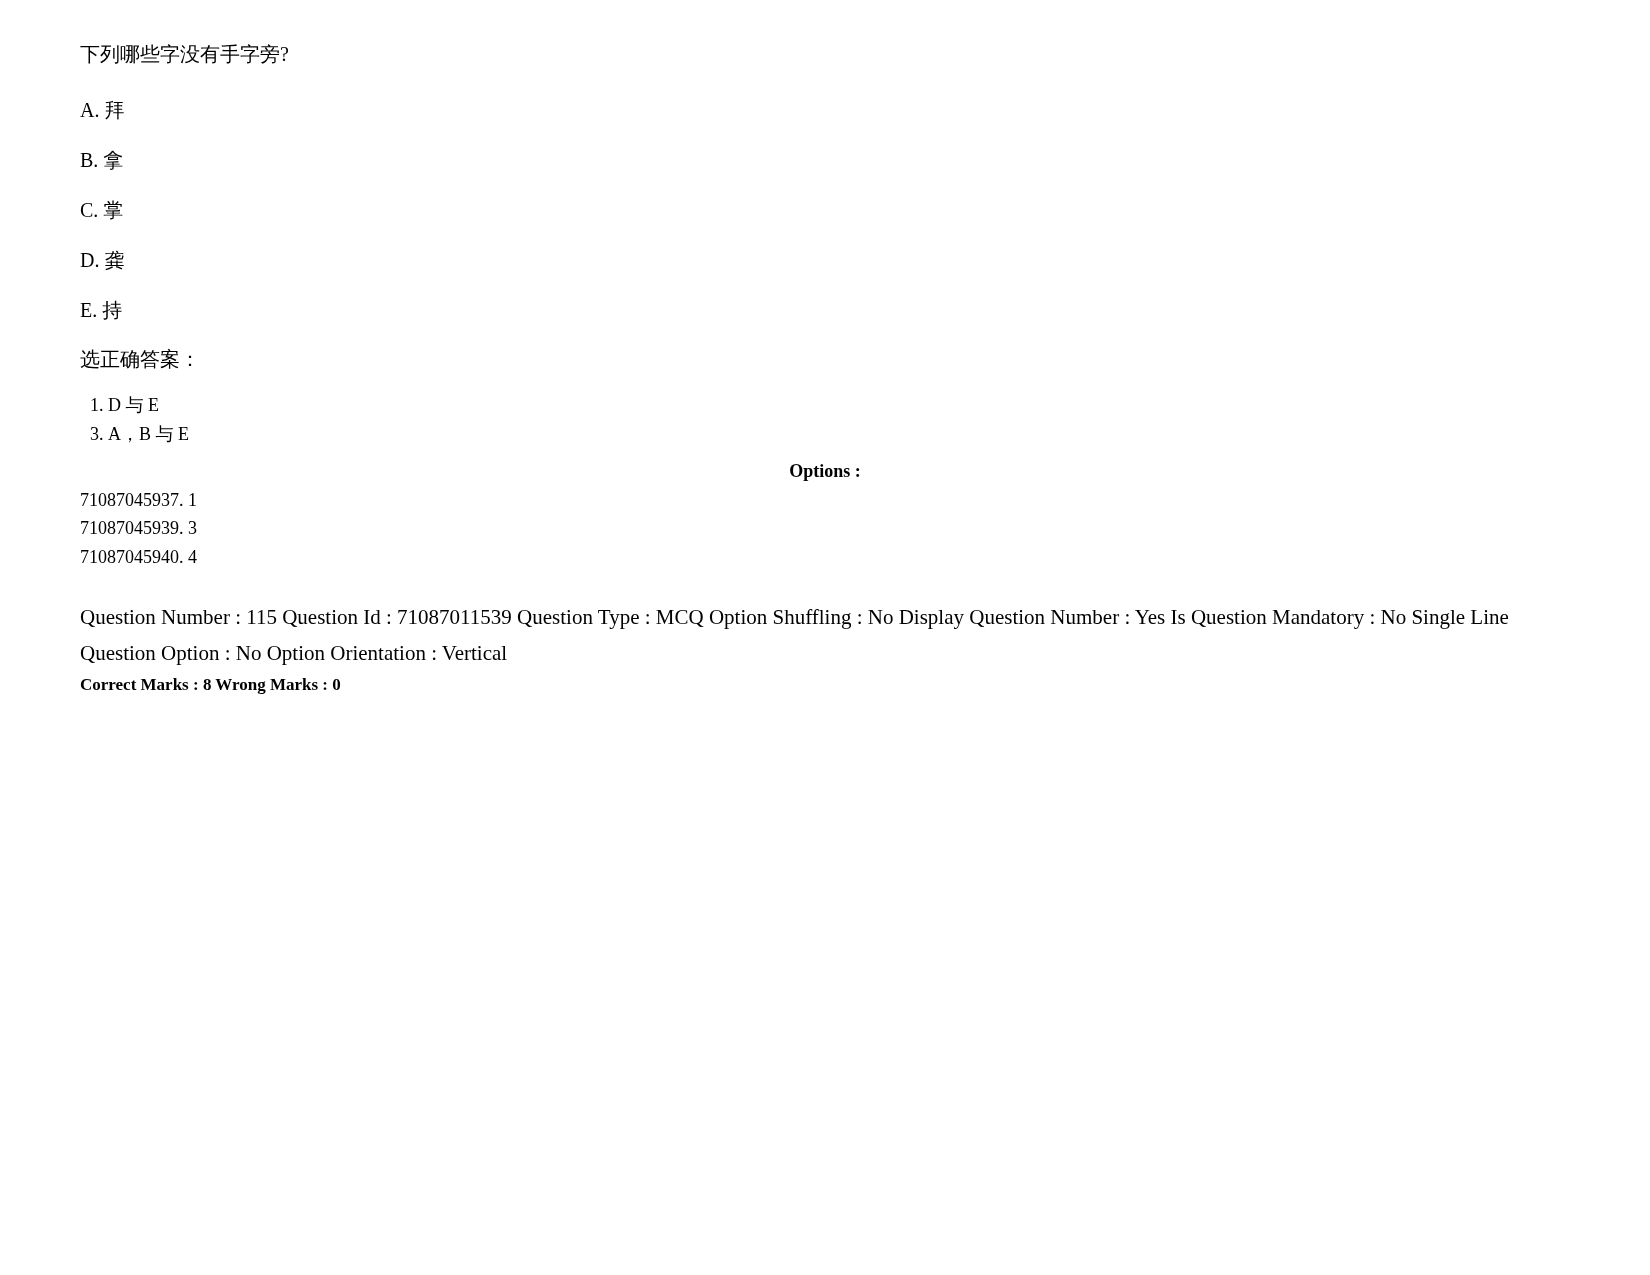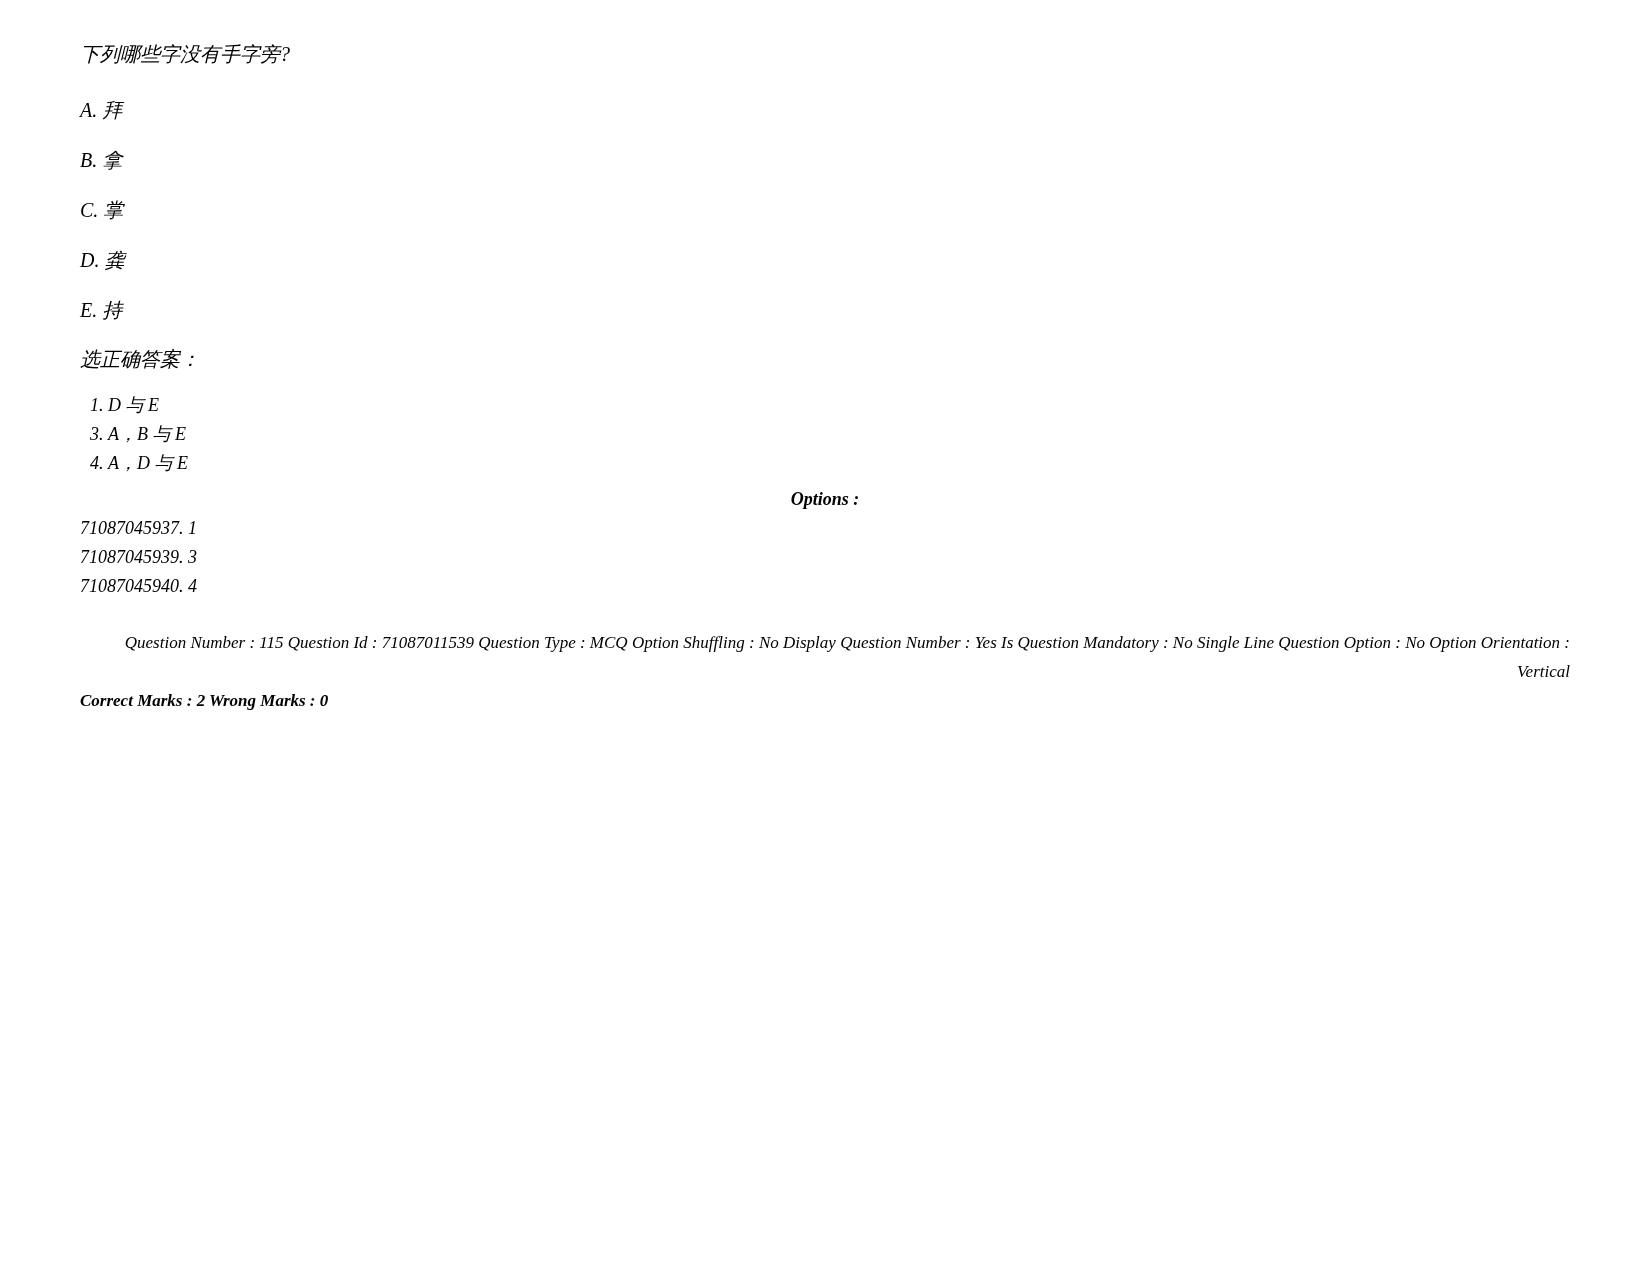--- a/index.html
+++ b/index.html
@@ -1,19 +1,18 @@
 <!DOCTYPE html>
 <html><head>
   <meta charset="utf-8">
   <style>
     * {
       margin: 0;
       padding: 0;
       box-sizing: border-box;
-      font-style: italic;
     }
     body {
       width: 1650px;
       min-height: 1275px;
       background: #ffffff;
       font-family: serif;
       font-size: 18px;
       color: #000000;
     }
     .page-container {
@@ -52,23 +51,22 @@
     .option-id-item {
       font-size: 18px;
       line-height: 1.6;
     }
     .metadata-block {
       margin-top: 28px;
       font-size: 17px;
       line-height: 1.7;
     }
     .metadata-line {
-      font-size: 17px;
+      font-size: 21px;
       line-height: 1.7;
-      text-align: right;
     }
     .marks-line {
       font-size: 17px;
       font-weight: bold;
       line-height: 1.7;
     }
   </style>
 </head>
 <body>
 
@@ -98,37 +96,34 @@
 
   <div class="correct-answer-label">选正确答案：</div>
 
   <div class="answer-list">
     <div class="answer-item">
       <span>1.</span>&nbsp;<span>D 与 E</span>
     </div>
     <div class="answer-item">
       <span>3.</span>&nbsp;<span>A，B 与 E</span>
     </div>
-    <div class="answer-item">
-      <span>4.</span>&nbsp;<span>A，D 与 E</span>
-    </div>
   </div>
 
   <div class="options-label">Options :</div>
 
   <div>
     <div class="option-id-item">
       <span>71087045937.</span>&nbsp;<span>1</span>
     </div>
     <div class="option-id-item">
       <span>71087045939.</span>&nbsp;<span>3</span>
     </div>
     <div class="option-id-item">
       <span>71087045940.</span>&nbsp;<span>4</span>
     </div>
   </div>
 
   <div class="metadata-block">
     <div class="metadata-line">Question Number : 115 Question Id : 71087011539 Question Type : MCQ Option Shuffling : No Display Question Number : Yes Is Question Mandatory : No Single Line Question Option : No Option Orientation : Vertical</div>
-    <div class="marks-line">Correct Marks : 2 Wrong Marks : 0</div>
+    <div class="marks-line">Correct Marks : 8 Wrong Marks : 0</div>
   </div>
 
 </div>
 
 </body></html>

